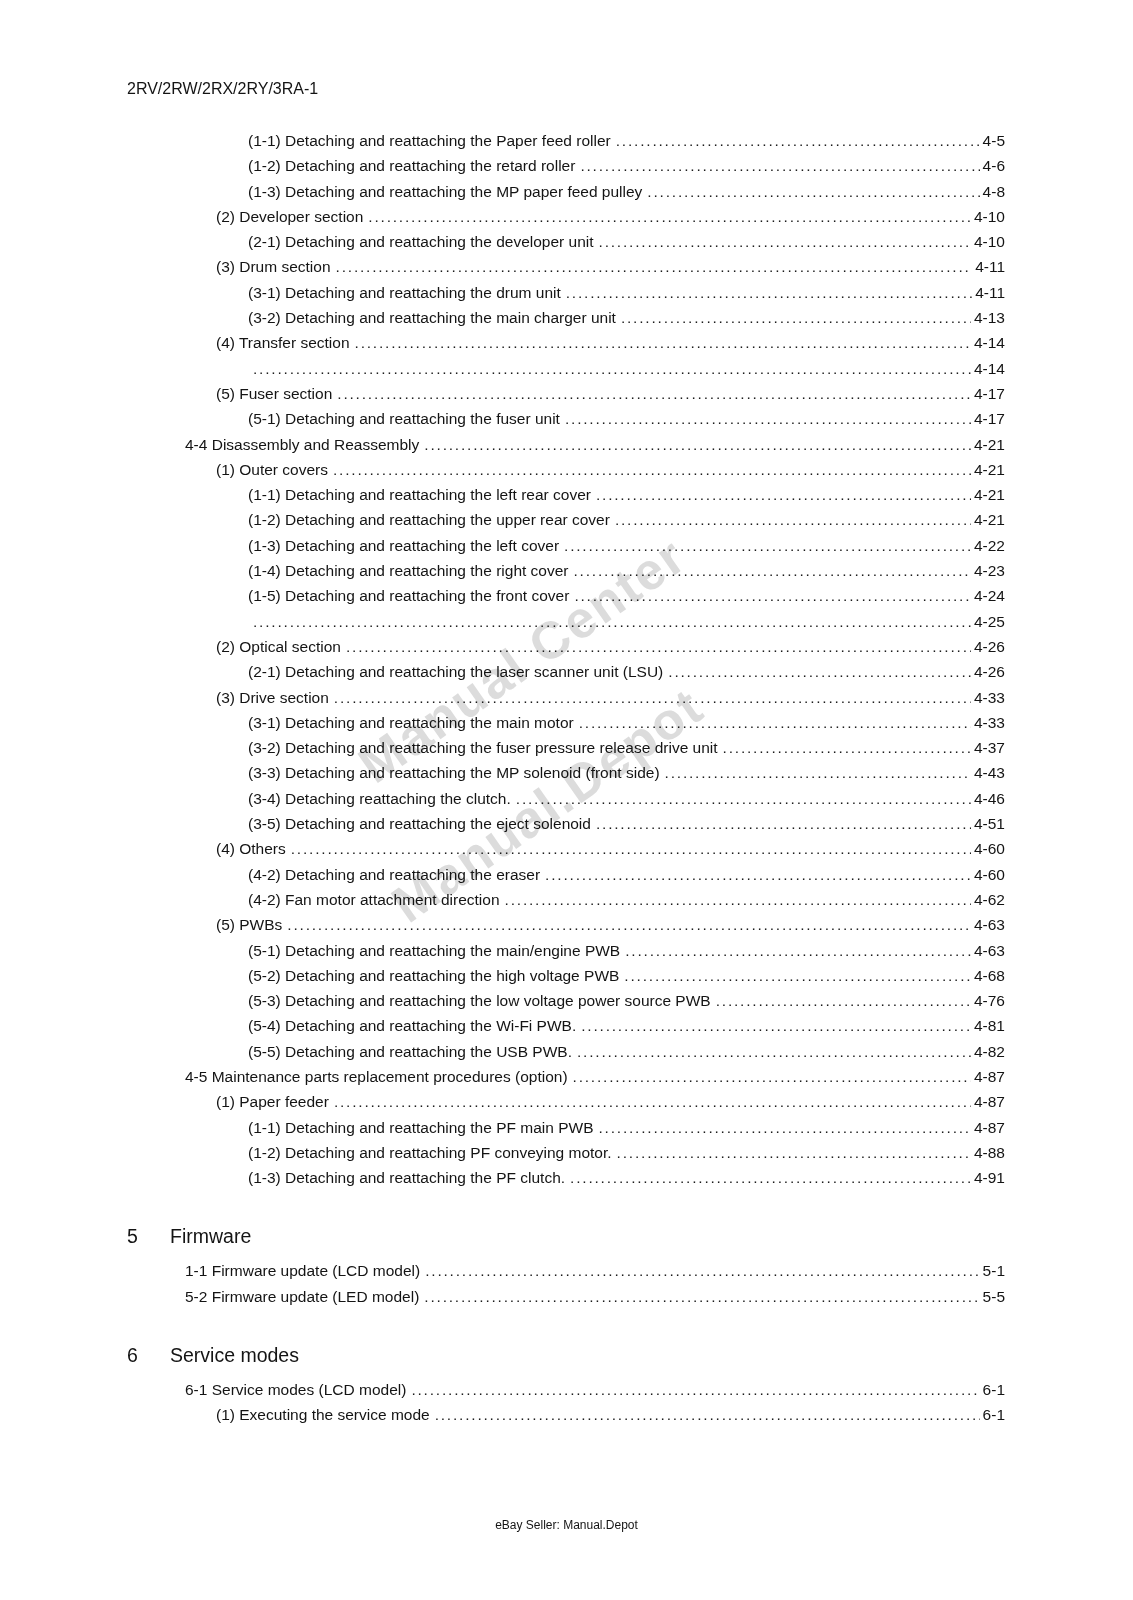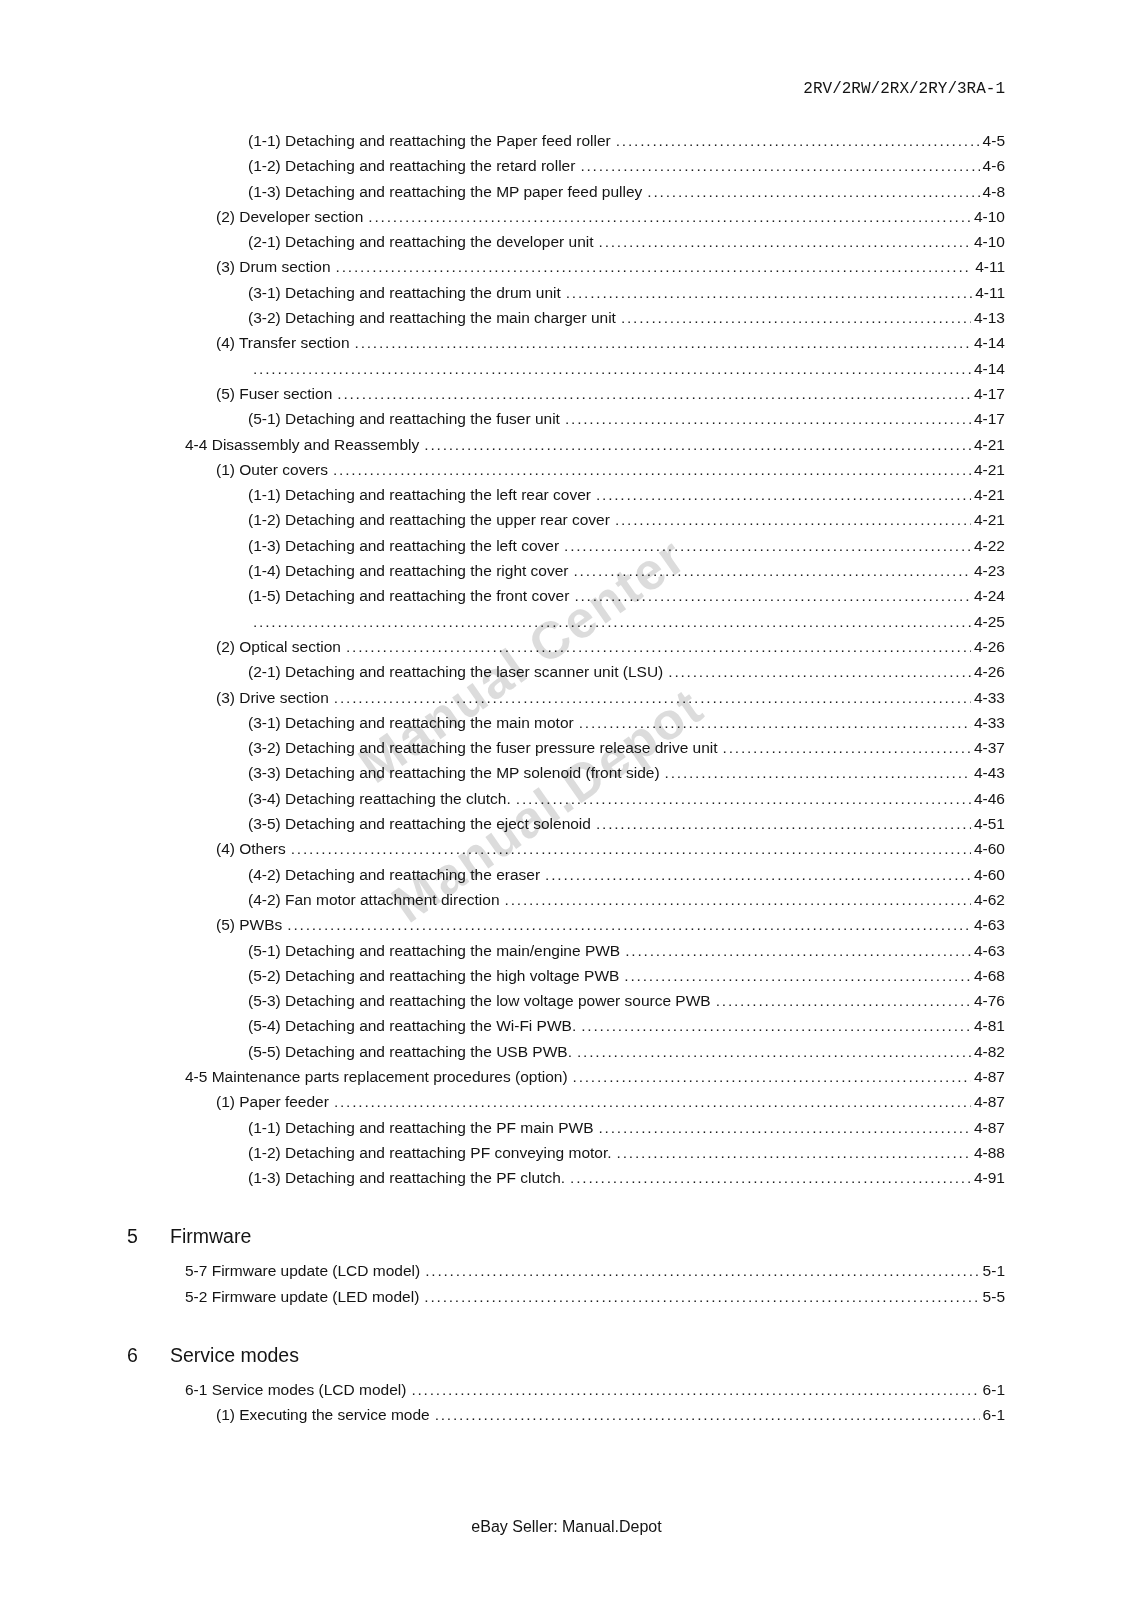--- a/index.html
+++ b/index.html
@@ -29,24 +29,22 @@
 
   .content {
     position: absolute;
     left: 127px;
     width: 878px; 
     top: 0;
     z-index: 1;
   }
   .header {
     padding-top: 80px;
-    text-align: right;
     font-size: 16px;
     line-height: 18px;
-    font-family: Liberation Mono, monospace;
   }
   .toc { margin-top: 30px; }
   .toc-row {
     display: flex;
     align-items: baseline;
     font-size: 15.5px;
     line-height: 25.3px;
     justify-content: flex-end;
   }
   .level-1 { padding-left: 58px; }
@@ -74,21 +72,21 @@
     line-height: 26px;
   }
   .section-number { width: 43px; }
 
   .footer {
     position: absolute;
     z-index: 1;
     top: 1518px;
     left: 0; width: 100%;
     text-align: center;
-    font-size: 16px;
+    font-size: 12px;
   }
 </style>
 </head>
 <body>
 
 <div class="page">
 
   <span class="watermark-line" id="wm1">Manual Center</span>
   <span class="watermark-line" id="wm2">Manual.Depot</span>
 
@@ -308,21 +306,21 @@
           <span class="toc-page">4-91</span>
         </div>
       </div>
 
     <div id="sections-container">
         <div class="section-heading">
           <span class="section-number">5</span>
           <span class="section-title">Firmware</span>
         </div>
         <div class="toc-row level-1">
-          <span class="toc-label">5-7 Firmware update (LCD model)</span>
+          <span class="toc-label">1-1 Firmware update (LCD model)</span>
           <span class="toc-dots"></span>
           <span class="toc-page">5-1</span>
         </div>
         <div class="toc-row level-1">
           <span class="toc-label">5-2 Firmware update (LED model)</span>
           <span class="toc-dots"></span>
           <span class="toc-page">5-5</span>
         </div>
         <div class="section-heading">
           <span class="section-number">6</span>

